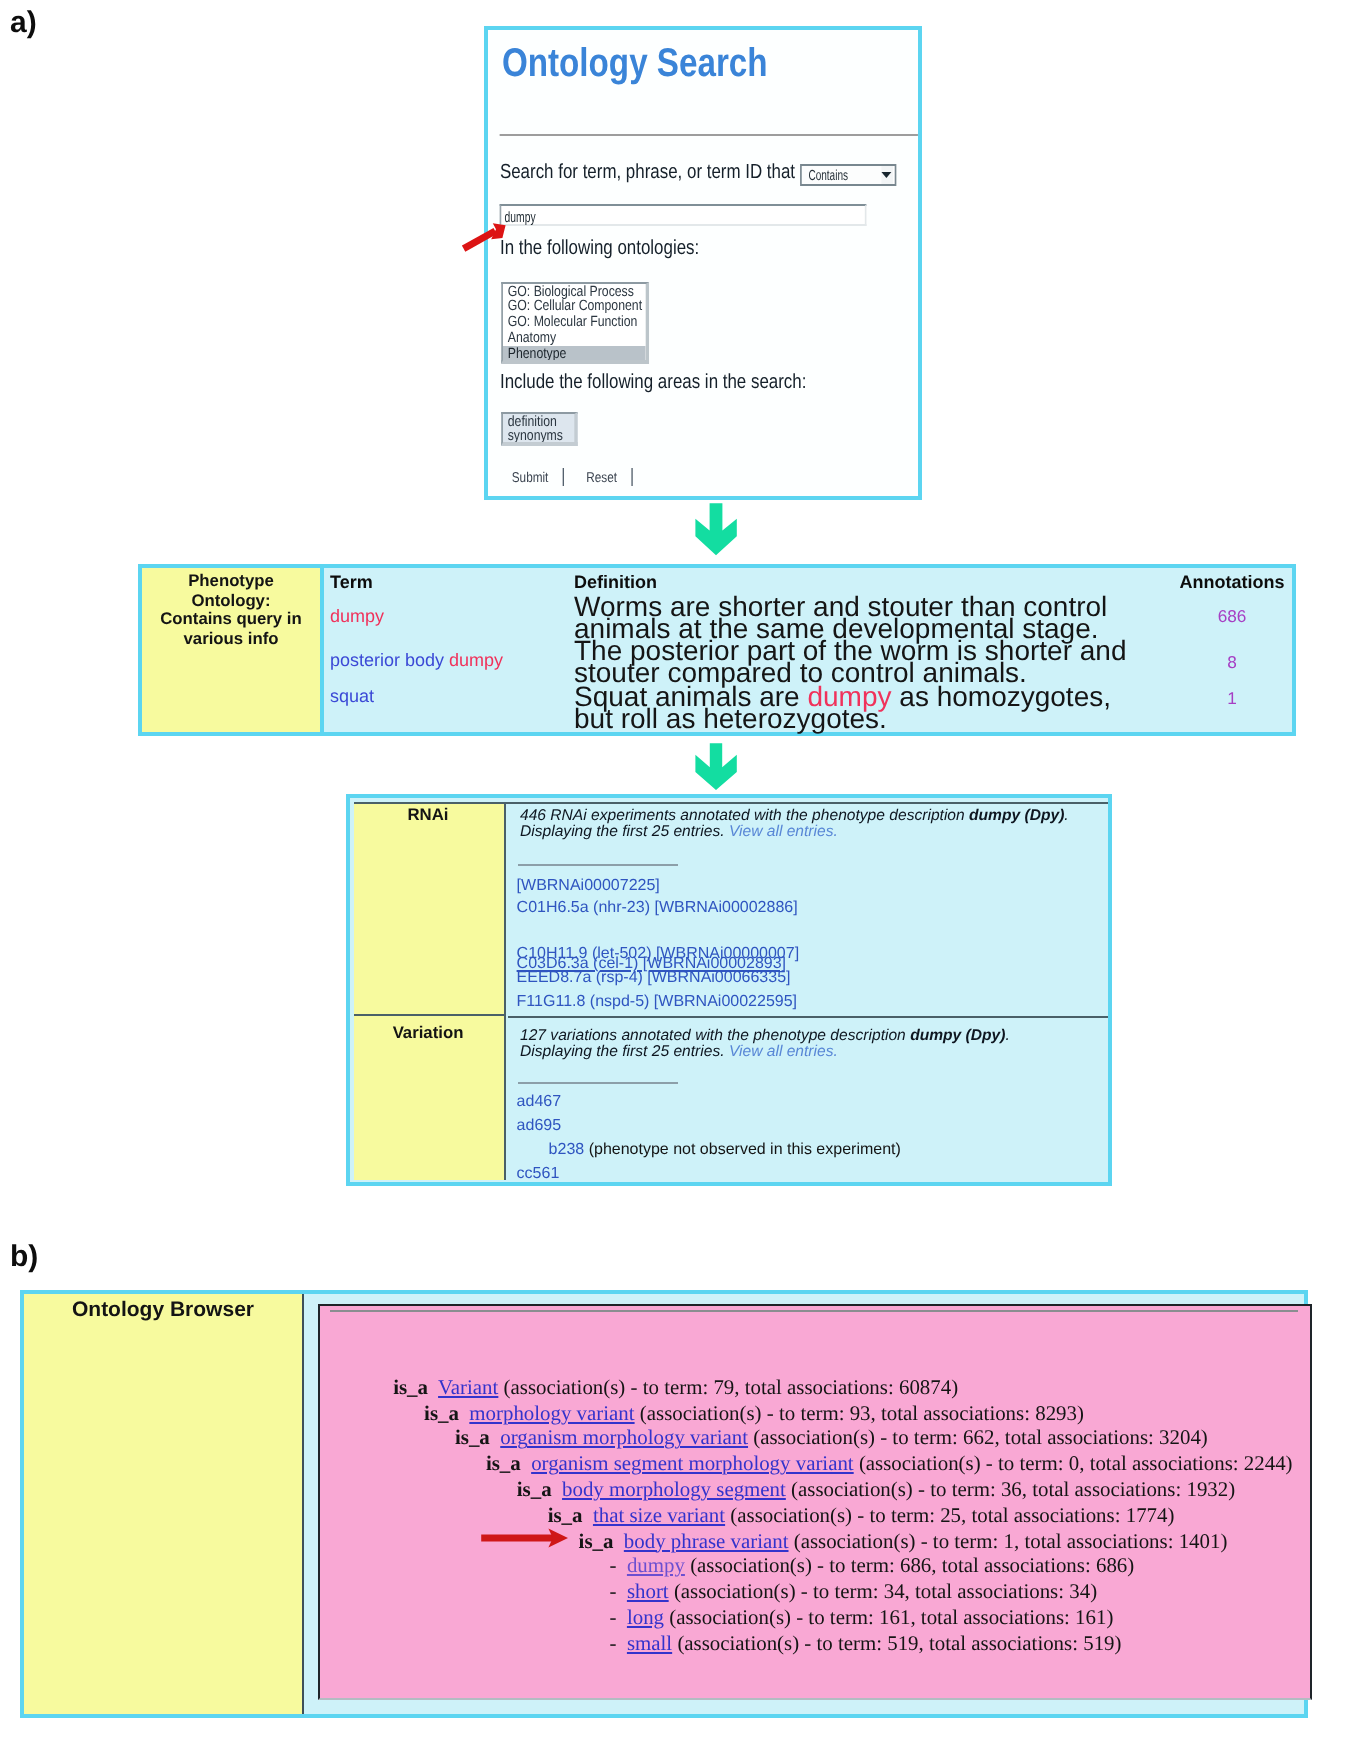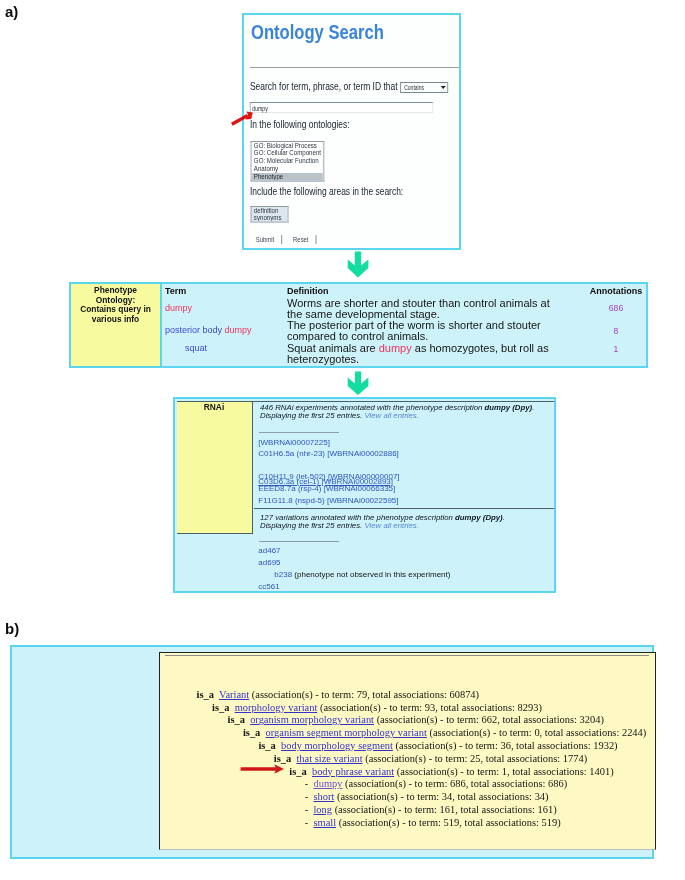--- a/index.html
+++ b/index.html
@@ -63,31 +63,31 @@
 
 
 #pheno-card{position:absolute;left:69px;top:282px;width:579px;height:86px;
             border:2px solid #5cd5f1;background:#cef2f9;box-sizing:border-box;}
 #pheno-yellow{position:absolute;left:0px;top:0px;width:91px;height:82px;background:#f7fa9e;
               border-right:2px solid #5cd5f1;box-sizing:border-box;}
 #pheno-yellow .caption{position:absolute;left:2px;right:2px;top:2px;text-align:center;
               font-size:8.4px;font-weight:bold;color:#141414;line-height:9.7px;}
 .ph-cell{position:absolute;white-space:nowrap;}
 .ph-term{left:94px;font-size:9px;color:#3b49d6;line-height:10.8px;}
-.ph-def{left:216px;font-size:11px;color:#151515;line-height:10.8px;white-space:normal;width:280px;}
+.ph-def{left:216px;font-size:14px;color:#151515;line-height:10.8px;white-space:normal;width:280px;}
 .ph-ann{left:510px;width:70px;text-align:center;font-size:8.6px;color:#a63fc4;line-height:10.8px;}
 .ph-head{font-weight:bold;color:#0d0d0d;font-size:9px;}
 .kw{color:#f0325b;}
 
 
 #rnai-card{position:absolute;left:173px;top:397px;width:383px;height:196px;
            border:2px solid #5cd5f1;background:#cef2f9;box-sizing:border-box;}
 #rn-table{position:absolute;left:2px;top:2px;width:377px;height:188px;
           border-top:1.2px solid #4a6068;box-sizing:border-box;}
-#rn-yellow-1{position:absolute;left:0;top:0;width:76px;height:132px;background:#f7fa9e;
+#rn-yellow-1{position:absolute;left:0;top:0;width:76px;height:106px;background:#f7fa9e;
              border-right:1.2px solid #4a6068;border-bottom:1.2px solid #4a6068;box-sizing:border-box;}
 #rn-yellow-2{position:absolute;left:0;top:106px;width:76px;height:82px;background:#f7fa9e;
              border-right:1.2px solid #4a6068;box-sizing:border-box;}
 .rn-rowlabel{position:absolute;left:0;right:1px;text-align:center;font-size:8.4px;
              font-weight:bold;color:#141414;line-height:9.5px;}
 .rn-sect{position:absolute;left:77px;}
 #rn-sect-2{border-top:1.2px solid #4a6068;}
 .rn-intro{position:absolute;left:6px;font-style:italic;color:#0e1620;font-size:7.8px;
           line-height:8.2px;white-space:nowrap;}
 .rn-intro b{font-weight:bold;}
@@ -97,21 +97,21 @@
 .rn-item .plain{color:#141414;}
 
 
 #browser-card{position:absolute;left:10px;top:645px;width:644px;height:214px;
               border:2px solid #5cd5f1;background:#cef2f9;box-sizing:border-box;}
 #browser-yellow{position:absolute;left:0;top:0;width:140px;height:210px;background:#f7fa9e;
                 border-right:1.2px solid #3d5059;box-sizing:border-box;}
 #browser-yellow .caption{position:absolute;left:0;right:0;top:2.5px;text-align:center;
                 font-size:10.5px;font-weight:bold;color:#141414;line-height:11.5px;}
 #browser-panel{position:absolute;left:147px;top:5px;width:497px;height:198px;
-               background:#fef9c3;border:1.3px solid #1e2429;border-bottom-color:#b3bcc2;box-sizing:border-box;}
+               background:#f9a8d4;border:1.3px solid #1e2429;border-bottom-color:#b3bcc2;box-sizing:border-box;}
 #browser-hr{position:absolute;left:5px;top:2px;right:6px;height:1.2px;background:#8a8d90;}
 .tree-line{position:absolute;font-family:"Liberation Serif",serif;font-size:10.45px;
            color:#151515;white-space:nowrap;line-height:11px;}
 .tree-line .isa{font-weight:bold;}
 .tree-line .bullet{font-weight:normal;}
 .tree-line .term{color:#3333cc;text-decoration:underline;}
 .tree-line .term.visited{color:#6b4fd0;}
 </style>
 </head>
 <body>
@@ -176,30 +176,33 @@
   <div class="ph-cell ph-term ph-head" style="top:1.93px">Term</div>
   <div class="ph-cell ph-def ph-head" style="top:1.93px">Definition</div>
   <div class="ph-cell ph-ann ph-head" style="top:1.93px">Annotations</div>
   <div id="pheno-rows">
       <div class="ph-cell ph-term" style="top: 18.9px;"><span class="kw">dumpy</span></div>
       <div class="ph-cell ph-def" style="top: 14.4px;">Worms are shorter and stouter than control animals at the same developmental stage.</div>
       <div class="ph-cell ph-ann" style="top: 19.2px;">686</div>
       <div class="ph-cell ph-term" style="top: 41.2px;">posterior body <span class="kw">dumpy</span></div>
       <div class="ph-cell ph-def" style="top: 36px;">The posterior part of the worm is shorter and stouter compared to control animals.</div>
       <div class="ph-cell ph-ann" style="top: 41.5px;">8</div>
-      <div class="ph-cell ph-term" style="top: 59.2px; margin-left: 20px;">squat</div>
+      <div class="ph-cell ph-term" style="top: 59.2px;">squat</div>
       <div class="ph-cell ph-def" style="top: 59px;">Squat animals are <span class="kw">dumpy</span> as homozygotes, but roll as heterozygotes.</div>
       <div class="ph-cell ph-ann" style="top: 59.5px;">1</div>
     </div>
 </div>
 
 <div id="rnai-card">
   <div id="rn-table">
     <div id="rn-yellow-1">
       <div class="rn-rowlabel" style="top:0.5px">RNAi</div>
+    </div>
+    <div id="rn-yellow-2">
+      <div class="rn-rowlabel" style="top:3.6px">Variation</div>
     </div>
     <div class="rn-sect" id="rn-sect-1" style="top:0;width:300px;height:106px">
       <div class="rn-intro" id="rn-intro-1" style="top:2.0px">446 RNAi experiments annotated with the phenotype description <b>dumpy (Dpy)</b>.<br>Displaying the first 25 entries. <span class="rn-link">View all entries.</span></div>
       <div class="rn-hr" style="top:30.4px"></div>
       <div id="rn-items-1">
           <div class="rn-item" style="top: 35.5px;">[WBRNAi00007225]</div>
           <div class="rn-item" style="top: 47.15px;">C01H6.5a (nhr-23) [WBRNAi00002886]</div>
           <div class="rn-item" style="top: 75px; text-decoration: underline;">C03D6.3a (cel-1) [WBRNAi00002893]</div>
           <div class="rn-item" style="top: 70.45px;">C10H11.9 (let-502) [WBRNAi00000007]</div>
           <div class="rn-item" style="top: 82.1px;">EEED8.7a (rsp-4) [WBRNAi00066335]</div>
@@ -213,20 +216,23 @@
           <div class="rn-item" style="top: 37px;">ad467</div>
           <div class="rn-item" style="top: 48.95px;">ad695</div>
           <div class="rn-item" style="top: 60.9px; margin-left: 16px;">b238 <span class="plain">(phenotype not observed in this experiment)</span></div>
           <div class="rn-item" style="top: 72.85px;">cc561</div>
         </div>
     </div>
   </div>
 </div>
 
 <div id="browser-card">
+  <div id="browser-yellow">
+    <div class="caption">Ontology Browser</div>
+  </div>
   <div id="browser-panel">
     <div id="browser-hr"></div>
     <div id="tree-lines">
         <div class="tree-line" style="left: 36.6px; top: 35.9px;"><span class="isa">is_a</span>&nbsp; <span class="term">Variant</span> (association(s) - to term: 79, total associations: 60874)</div>
         <div class="tree-line" style="left: 52.05px; top: 48.68px; text-align: center;"><span class="isa">is_a</span>&nbsp; <span class="term">morphology variant</span> (association(s) - to term: 93, total associations: 8293)</div>
         <div class="tree-line" style="left: 67.5px; top: 61.46px;"><span class="isa">is_a</span>&nbsp; <span class="term">organism morphology variant</span> (association(s) - to term: 662, total associations: 3204)</div>
         <div class="tree-line" style="left: 82.95px; top: 74.24px;"><span class="isa">is_a</span>&nbsp; <span class="term">organism segment morphology variant</span> (association(s) - to term: 0, total associations: 2244)</div>
         <div class="tree-line" style="left: 98.4px; top: 87.02px;"><span class="isa">is_a</span>&nbsp; <span class="term">body morphology segment</span> (association(s) - to term: 36, total associations: 1932)</div>
         <div class="tree-line" style="left: 113.85px; top: 99.8px;"><span class="isa">is_a</span>&nbsp; <span class="term">that size variant</span> (association(s) - to term: 25, total associations: 1774)</div>
         <div class="tree-line" style="left: 129.3px; top: 112.58px;"><span class="isa">is_a</span>&nbsp; <span class="term">body phrase variant</span> (association(s) - to term: 1, total associations: 1401)</div>

